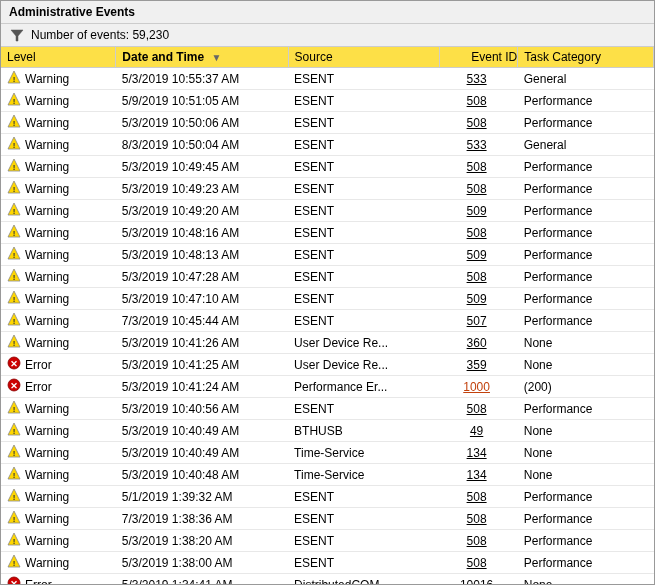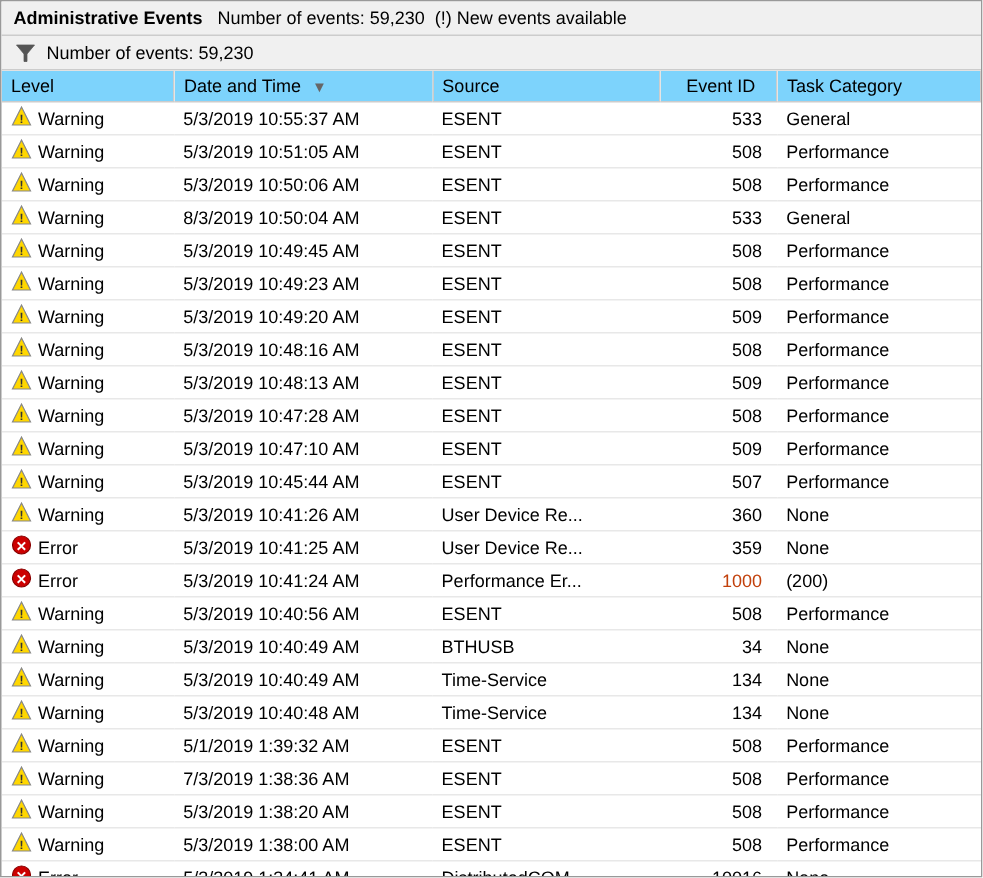--- a/index.html
+++ b/index.html
@@ -18,21 +18,20 @@
       display: flex;
       flex-direction: column;
       background: #fff;
     }
     .title-bar {
       background: #f0f0f0;
       border-bottom: 1px solid #ccc;
       padding: 4px 8px;
       display: flex;
       align-items: center;
-      gap: 10px;
     }
     .title-bar-title {
       font-weight: bold;
       font-size: 12px;
       color: #000;
     }
     .title-bar-info {
       font-size: 12px;
       color: #000;
     }
@@ -60,52 +59,53 @@
       overflow-y: auto;
       overflow-x: hidden;
       background: #fff;
     }
     table {
       width: 100%;
       border-collapse: collapse;
       table-layout: fixed;
     }
     thead tr {
-      background: #7dd3fc;
+      background: #fde047;
       border-bottom: 1px solid #ccc;
     }
     thead th {
       text-align: left;
       padding: 3px 6px;
       font-weight: normal;
       font-size: 12px;
       color: #000;
       border-right: 1px solid #ccc;
       white-space: nowrap;
       overflow: hidden;
     }
     thead th.col-level { width: 110px; }
-    thead th.col-datetime { width: 165px; }
+    thead th.col-datetime { width: 165px; font-weight: bold; }
     thead th.col-source { width: 145px; margin-left: 12px; }
-    thead th.col-eventid { width: 75px; text-align: right; padding-right: 14px; }
+    thead th.col-eventid { width: 75px; text-align: right; padding-right: 0; }
     thead th.col-taskcategory { width: 130px; }
     tbody tr {
       border-bottom: 1px solid #e8e8e8;
     }
     tbody td {
       padding: 2px 6px;
       font-size: 12px;
       color: #000;
       white-space: nowrap;
       overflow: hidden;
       text-overflow: ellipsis;
     }
     tbody td.col-eventid {
-      text-align: right;
+      text-align: center;
       padding-right: 10px;
+      text-decoration: underline;
     }
     tbody td.col-eventid.error-id {
       color: #c2410c;
     }
     .level-cell {
       display: flex;
       align-items: center;
       gap: 4px;
     }
     
@@ -127,24 +127,20 @@
       font-size: 10px;
     }
   </style>
 </head>
 <body>
 
 <div class="window">
 
   <div class="title-bar">
     <span class="title-bar-title">Administrative Events</span>
-    <span class="title-bar-info">
-      <span>Number of events: 59,230</span>&nbsp;
-      <span>(!) New events available</span>
-    </span>
   </div>
 
   <div class="toolbar">
     <span class="filter-icon">
       <svg width="14" height="14" viewBox="0 0 14 14" fill="none">
         <polygon points="1,2 13,2 8,8 8,13 6,13 6,8" fill="#555" stroke="#555" stroke-width="0.5"></polygon>
       </svg>
     </span>
     <span class="toolbar-label">Number of events: 59,230</span>
   </div>
@@ -190,21 +186,21 @@
           <tr>
             <td>
               <div class="level-cell">
                 <span><svg width="14" height="14" viewBox="0 0 14 14">
       <polygon points="7,1 13,13 1,13" fill="#FFD700" stroke="#888" stroke-width="0.8"></polygon>
       <text x="7" y="11.5" text-anchor="middle" font-size="8" font-weight="bold" fill="#333">!</text>
     </svg></span>
                 <span>Warning</span>
               </div>
             </td>
-            <td>5/3/2019 10:51:05 AM</td>
+            <td>5/9/2019 10:51:05 AM</td>
             <td>ESENT</td>
             <td class="col-eventid">508</td>
             <td>Performance</td>
           </tr>
           <tr>
             <td>
               <div class="level-cell">
                 <span><svg width="14" height="14" viewBox="0 0 14 14">
       <polygon points="7,1 13,13 1,13" fill="#FFD700" stroke="#888" stroke-width="0.8"></polygon>
       <text x="7" y="11.5" text-anchor="middle" font-size="8" font-weight="bold" fill="#333">!</text>
@@ -340,21 +336,21 @@
           <tr>
             <td>
               <div class="level-cell">
                 <span><svg width="14" height="14" viewBox="0 0 14 14">
       <polygon points="7,1 13,13 1,13" fill="#FFD700" stroke="#888" stroke-width="0.8"></polygon>
       <text x="7" y="11.5" text-anchor="middle" font-size="8" font-weight="bold" fill="#333">!</text>
     </svg></span>
                 <span>Warning</span>
               </div>
             </td>
-            <td>5/3/2019 10:45:44 AM</td>
+            <td>7/3/2019 10:45:44 AM</td>
             <td>ESENT</td>
             <td class="col-eventid">507</td>
             <td>Performance</td>
           </tr>
           <tr>
             <td>
               <div class="level-cell">
                 <span><svg width="14" height="14" viewBox="0 0 14 14">
       <polygon points="7,1 13,13 1,13" fill="#FFD700" stroke="#888" stroke-width="0.8"></polygon>
       <text x="7" y="11.5" text-anchor="middle" font-size="8" font-weight="bold" fill="#333">!</text>
@@ -417,21 +413,21 @@
               <div class="level-cell">
                 <span><svg width="14" height="14" viewBox="0 0 14 14">
       <polygon points="7,1 13,13 1,13" fill="#FFD700" stroke="#888" stroke-width="0.8"></polygon>
       <text x="7" y="11.5" text-anchor="middle" font-size="8" font-weight="bold" fill="#333">!</text>
     </svg></span>
                 <span>Warning</span>
               </div>
             </td>
             <td>5/3/2019 10:40:49 AM</td>
             <td>BTHUSB</td>
-            <td class="col-eventid">34</td>
+            <td class="col-eventid">49</td>
             <td>None</td>
           </tr>
           <tr>
             <td>
               <div class="level-cell">
                 <span><svg width="14" height="14" viewBox="0 0 14 14">
       <polygon points="7,1 13,13 1,13" fill="#FFD700" stroke="#888" stroke-width="0.8"></polygon>
       <text x="7" y="11.5" text-anchor="middle" font-size="8" font-weight="bold" fill="#333">!</text>
     </svg></span>
                 <span>Warning</span>

